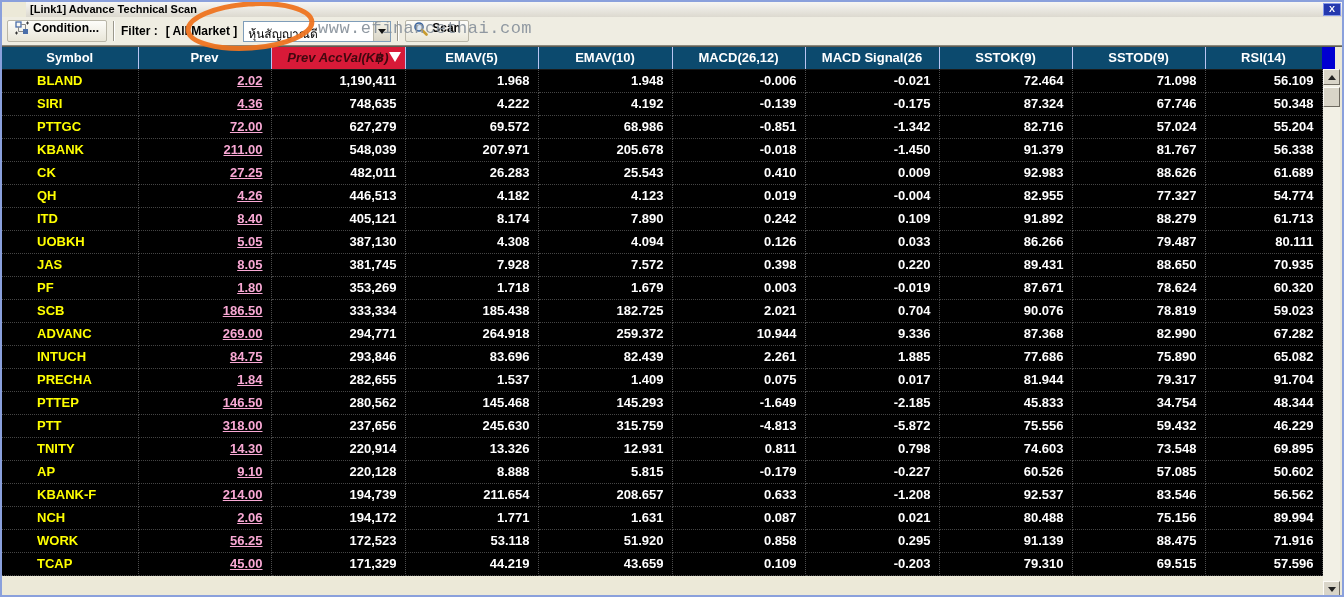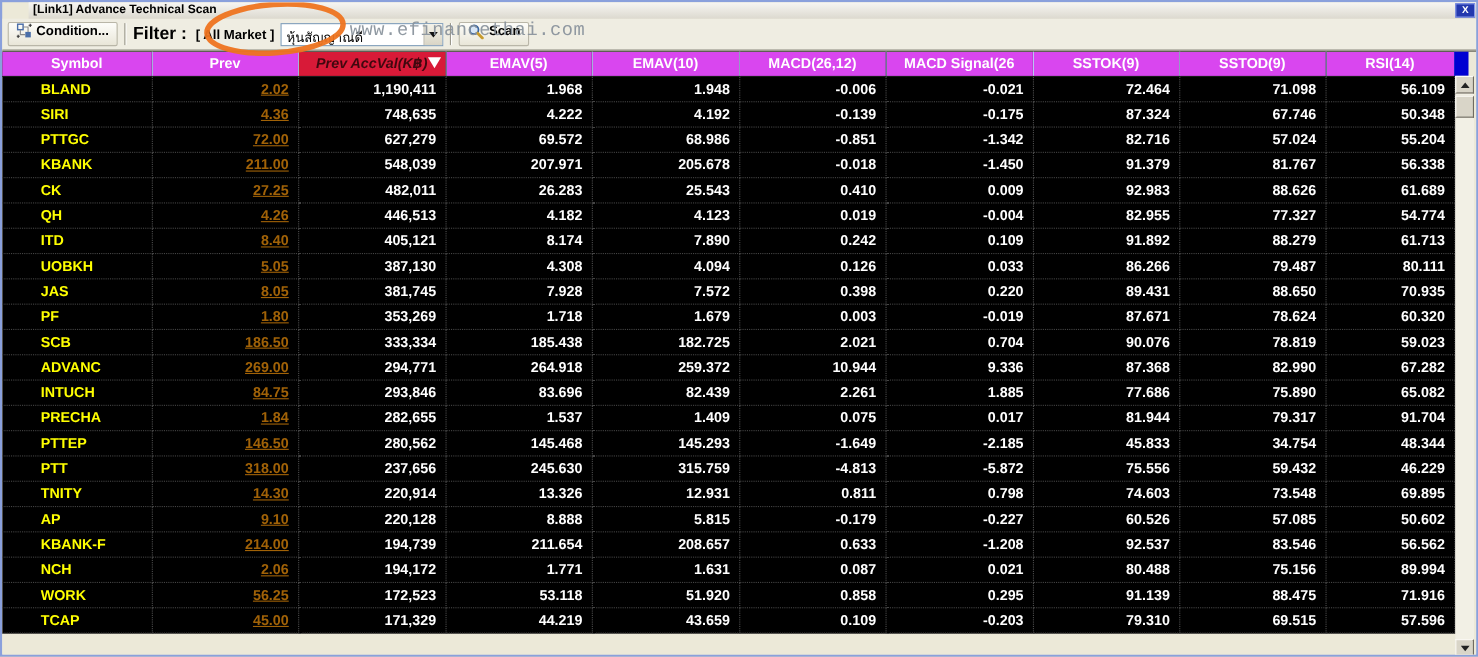--- a/index.html
+++ b/index.html
@@ -37,56 +37,56 @@
     height:29px; background:#efede2; border-bottom:1px solid #8a887c;
     display:flex; align-items:center; padding-left:5px; gap:6px;
   }
   .tb-btn {
     display:flex; gap:4px; height:22px; padding:0 7px;
     background:linear-gradient(180deg,#fdfdfa,#e9e6d8);
     border:1px solid #b9b6a8; border-radius:2px;
     font-family:inherit; font-size:12px; font-weight:bold; color:#000; cursor:pointer; white-space:nowrap;
   }
   .sep { width:2px; height:20px; border-left:1px solid #9b988c; border-right:1px solid #ffffff; }
-  .filter-label { font-size:16px; font-weight:bold; white-space:nowrap; }
+  .filter-label { font-size:12px; font-weight:bold; white-space:nowrap; }
   .filter-value { font-size:12px; font-weight:bold; white-space:nowrap; margin-left:2px; }
   .combo {
     display:flex; align-items:stretch; width:148px; height:21px;
     border:1px solid #7f9db9; background:#fff; cursor:pointer;
   }
   .combo-text {
     flex:1; font-size:12px; color:#000; padding:2px 3px 0 4px; overflow:hidden; white-space:nowrap;
   }
   .combo-arrow {
     width:17px; background:linear-gradient(180deg,#f4f2e8,#d9d5c6);
     border-left:1px solid #b9b6a8; display:flex; align-items:center; justify-content:center;
   }
   .tri-down { width:0; height:0; border-left:4px solid transparent; border-right:4px solid transparent; border-top:5px solid #111; }
 
   
   .content { position:relative; height:551px; background:#ece9d8; border-top:1px solid #5f5d53; }
   table { border-collapse:collapse; table-layout:fixed; width:1320px; background:#000; }
   th {
-    background:#d946ef; color:#fff; font-size:13px; font-weight:bold;
+    background:#0c4a6e; color:#fff; font-size:13px; font-weight:bold;
     height:22px; text-align:center; border-right:1px solid #b9c4f2; border-bottom:1px solid #1a1a1a;
     overflow:hidden; white-space:nowrap; position:relative; cursor:pointer;
   }
   th.sorted { background:#d81a38; color:#40080f; font-style:italic; }
   .sort-arrow {
     position:absolute; right:4px; top:5px; width:0; height:0;
     border-left:6px solid transparent; border-right:6px solid transparent; border-top:10px solid #fff;
   }
   .head-filler { position:absolute; left:1320px; top:0; width:13px; height:22px; background:#0000d2; }
   td {
     height:23px; font-size:13px; font-weight:bold; padding:0 8px 0 5px;
     border-right:1px dotted #4c4c4c; border-bottom:1px dotted #454545;
     overflow:hidden; white-space:nowrap; color:#fff; text-align:right;
   }
   td.c0 { color:#ffff00; text-align:left;padding-left:35px; }
-  td.c1 { color:#a16207; text-decoration:underline; cursor:pointer; }
+  td.c1 { color:#f9a8d4; text-decoration:underline; cursor:pointer; }
 
   
   .vscroll { position:absolute; left:1321px; top:22px; bottom:0; width:17px; background:#f2f0e5; }
   .sb-btn {
     position:absolute; left:0; width:17px; height:16px; background:#d9d5c8;
     border:1px solid; border-color:#fcfbf6 #6f6b61 #6f6b61 #fcfbf6;
     display:flex; align-items:center; justify-content:center; cursor:pointer;
   }
   .sb-btn.up { top:0; } .sb-btn.down { bottom:0; }
   .tri-up-s { width:0; height:0; border-left:4px solid transparent; border-right:4px solid transparent; border-bottom:5px solid #222; }

